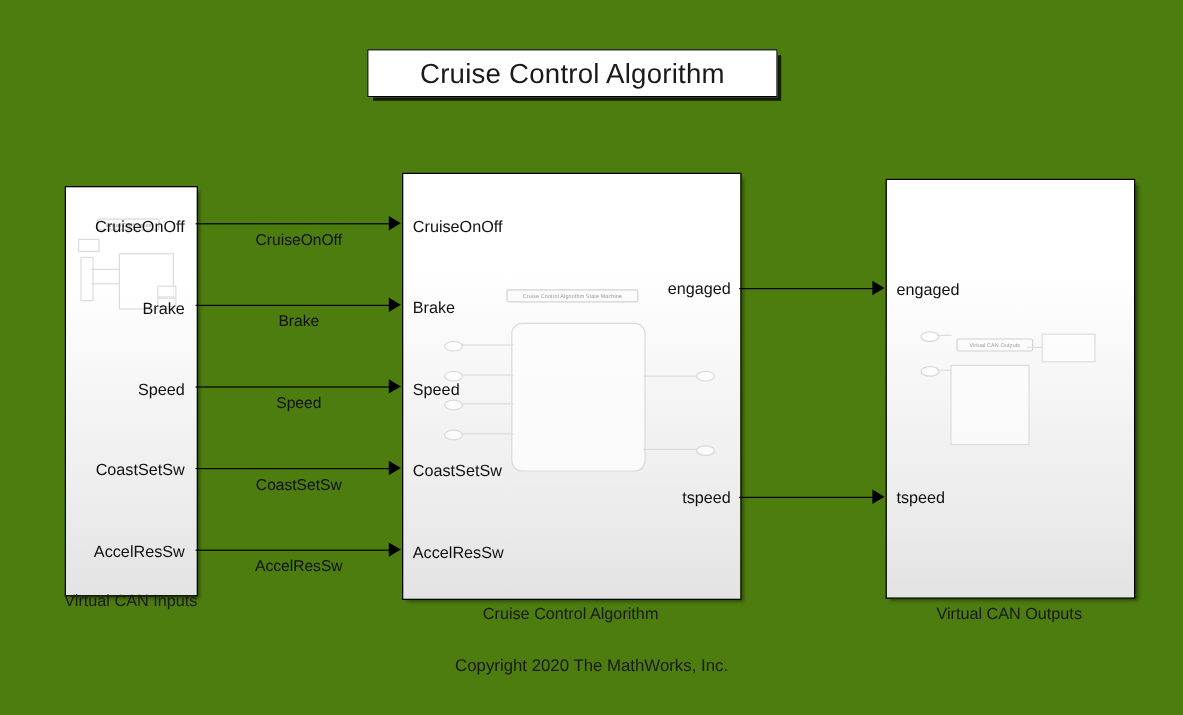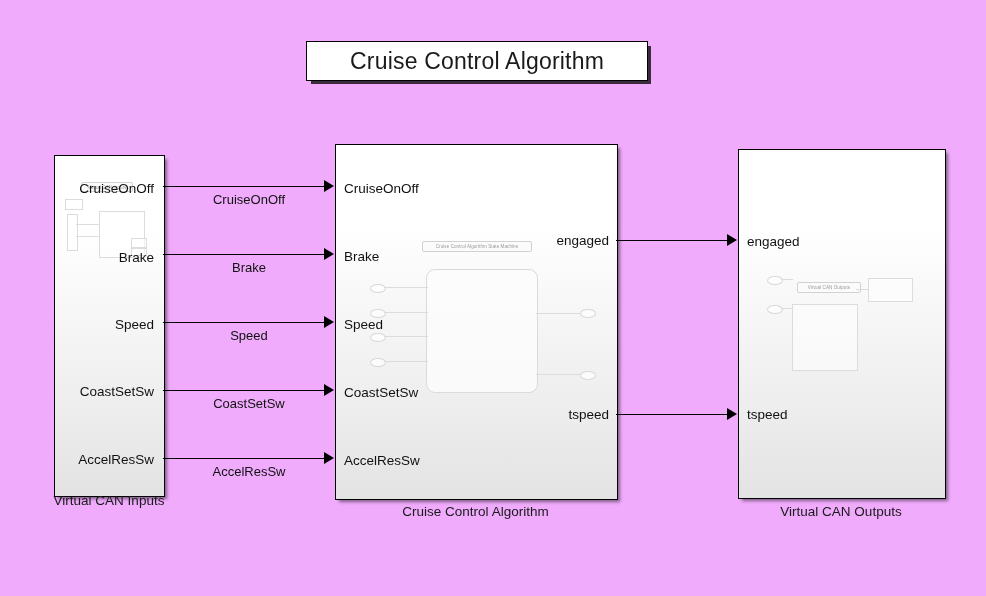--- a/index.html
+++ b/index.html
@@ -8,21 +8,21 @@
     background: #ffffff;
   }
   body {
     font-family: "Liberation Sans", sans-serif;
     color: #000000;
   }
   #canvas {
     position: relative;
     width: 986px;
     height: 596px;
-    background: #f0abfc;
+    background: #4d7c0f;
     overflow: hidden;
   }
 
   
   .title-box {
     position: absolute;
     left: 306px;
     top: 41px;
     width: 340px;
     height: 38px;
@@ -239,14 +239,15 @@
   <div class="wire" style="left:163px; top:458px; width:162px;"></div>
   <div class="arrow" style="left:324px; top:452px;"></div>
   <div class="signal-label" style="left:164px; top:464px; width:170px;">AccelResSw</div>
 
   <div class="wire" style="left:616px; top:240px; width:112px;"></div>
   <div class="arrow" style="left:727px; top:234px;"></div>
 
   <div class="wire" style="left:616px; top:414px; width:112px;"></div>
   <div class="arrow" style="left:727px; top:408px;"></div>
 
+  <div class="copyright">Copyright 2020 The MathWorks, Inc.</div>
 
 </div>
 
 </body></html>

